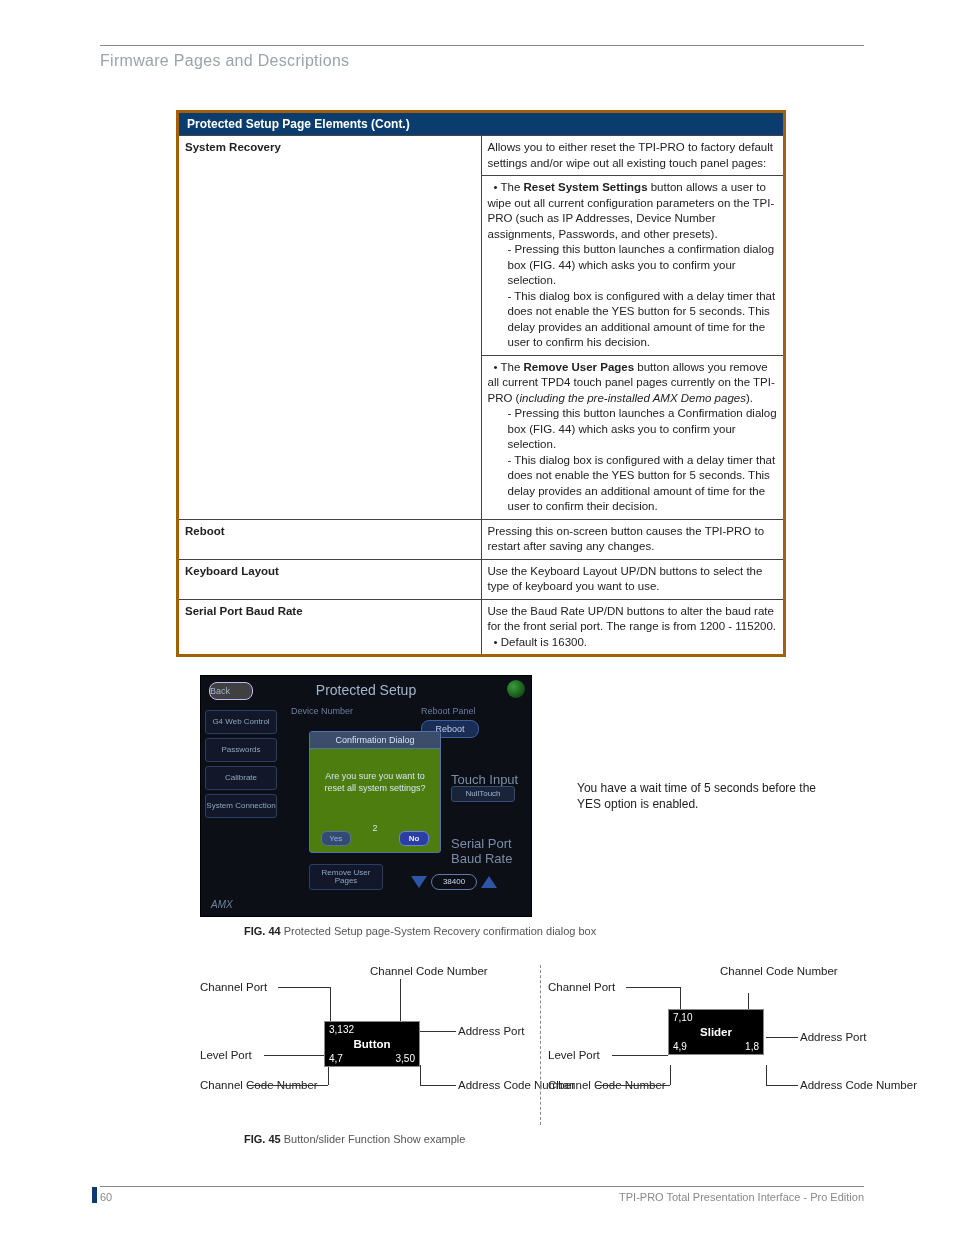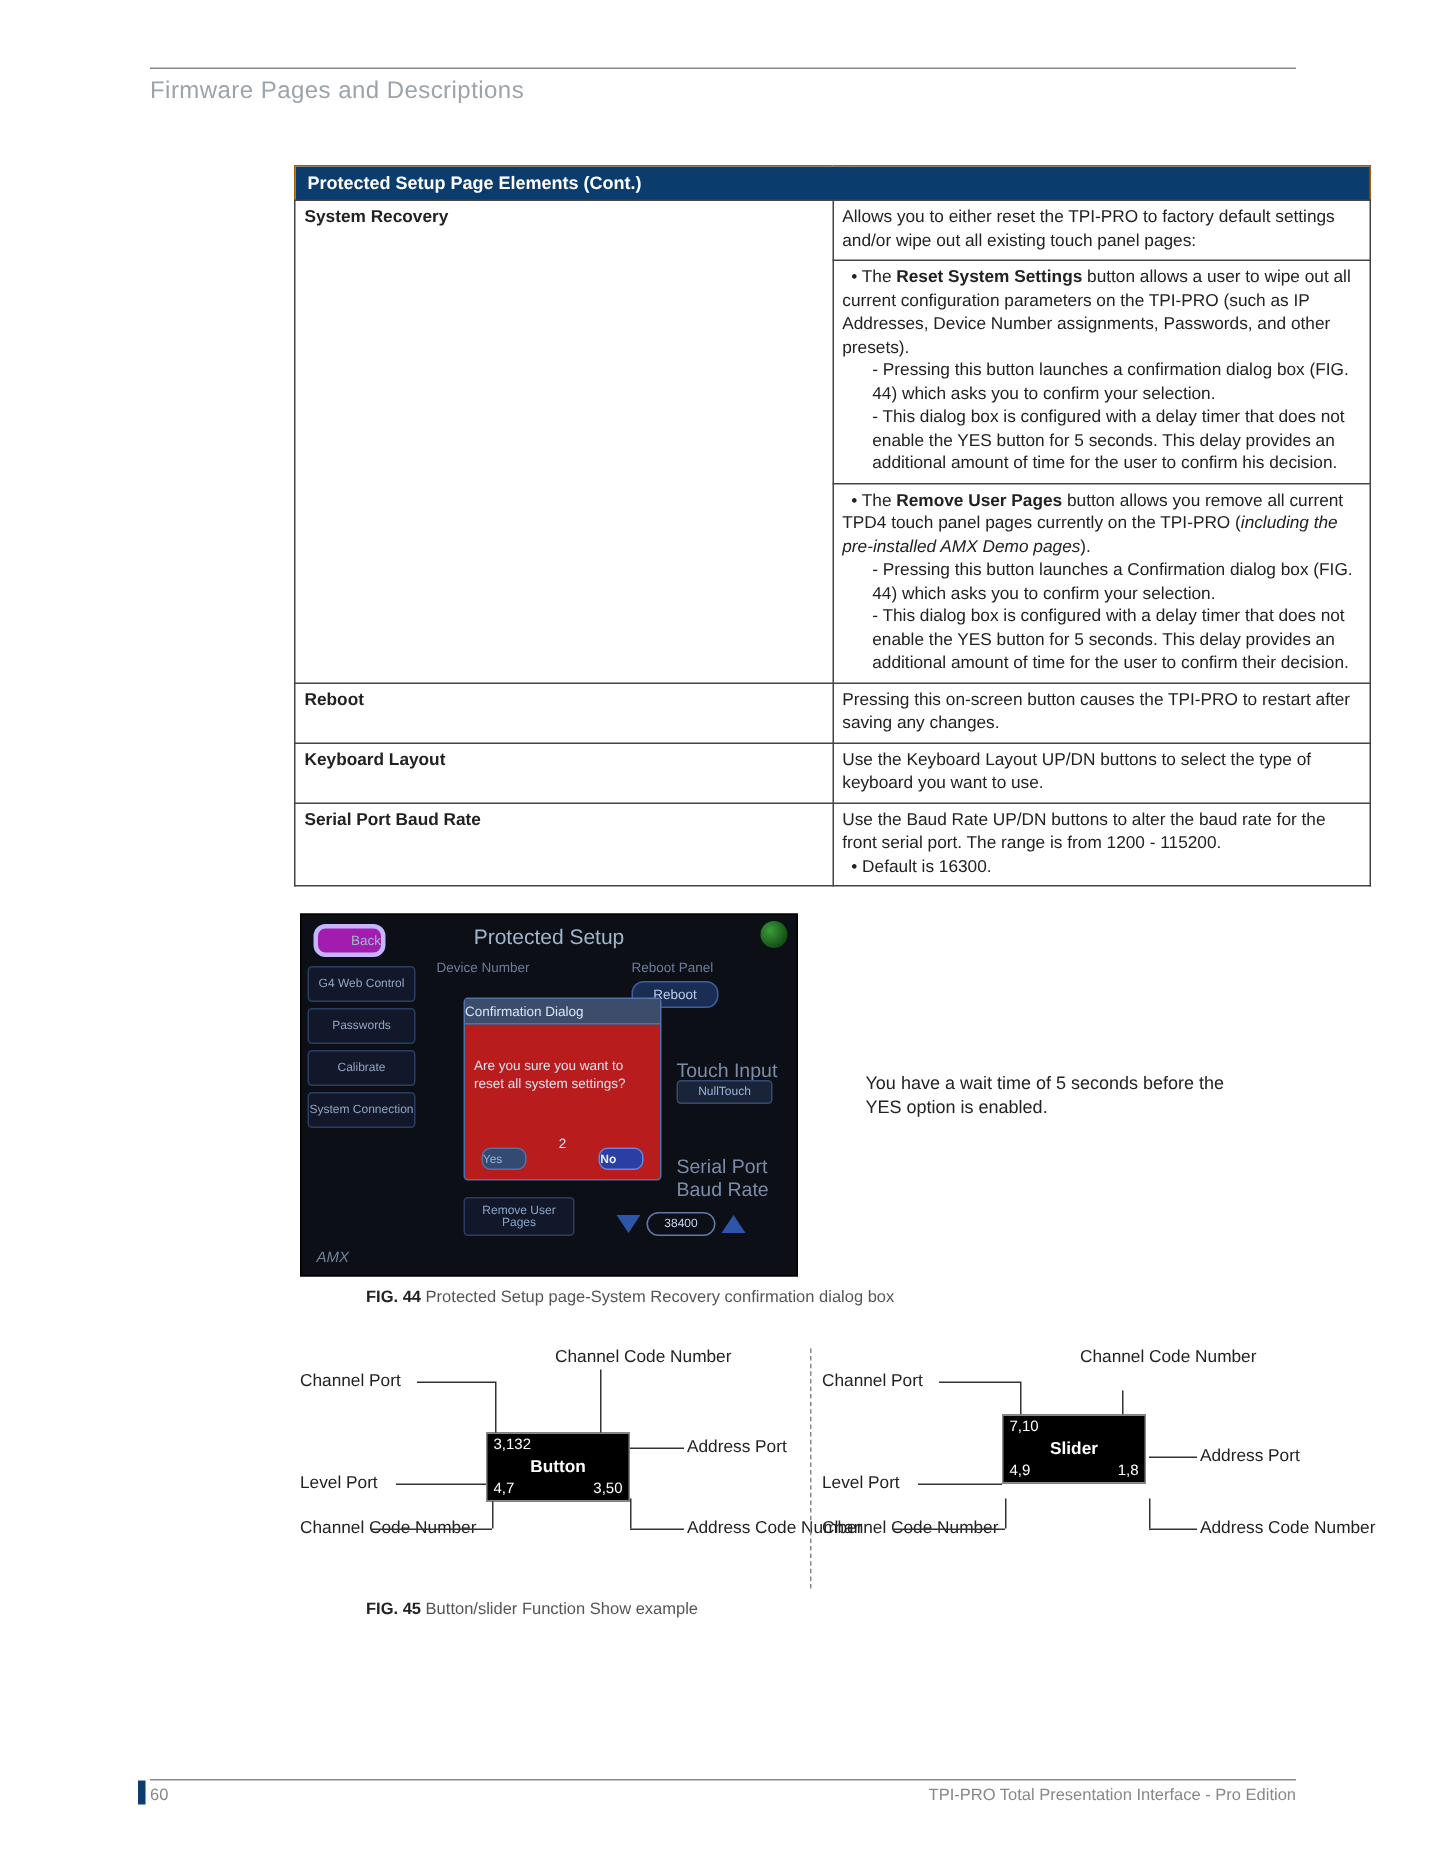--- a/index.html
+++ b/index.html
@@ -20,24 +20,24 @@
     border-top: 1px solid #888;
     margin-bottom: 6px;
   }
   .breadcrumb {
     color: #9aa4aa;
     font-size: 16px;
     letter-spacing: .3px;
     margin-bottom: 40px;
   }
   .elements-table {
-    margin-left: 96px;
-    width: 718px;
+    margin-left: 76px;
+    width: 610px;
     border-collapse: collapse;
-    border: 1px solid #a16207;
+    border: 3px solid #a16207;
     table-layout: fixed;
   }
   .elements-table th {
     background: #0a3d6d;
     color: #fff;
     text-align: left;
     padding: 4px 8px;
     font-weight: bold;
   }
   .elements-table td {
@@ -81,25 +81,25 @@
   .fig44 .titlebar {
     position: absolute;
     top: 6px; left: 0; right: 0;
     text-align: center;
     color: #9fb6cc;
     font-size: 14px;
   }
   .fig44 .back {
     position: absolute; top: 6px; left: 8px;
     width: 42px; height: 16px;
-    background: #a21caf;
-    border: 3px solid #c4b5fd;
+    background: #404040;
+    border: 1px solid #c4b5fd;
     border-radius: 8px;
     color: #9fb6cc;
-    text-align: right;
+    text-align: left;
     line-height: 16px;
   }
   .fig44 .led {
     position: absolute; top: 4px; right: 6px;
     width: 18px; height: 18px;
     background: radial-gradient(circle at 35% 35%, #3a9d3a, #063006);
     border-radius: 50%;
   }
   .fig44 .sidebar {
     position: absolute; top: 30px; left: 0; width: 80px;
@@ -127,25 +127,25 @@
   .fig44 .reboot-btn {
     position: absolute; top: 44px; left: 220px;
     width: 56px; height: 16px;
     background: #1a2e55; border: 1px solid #3a5ea0;
     border-radius: 8px; color: #b8cde8;
     text-align: center; line-height: 16px;
   }
   .fig44 .dialog {
     position: absolute; top: 55px; left: 108px;
     width: 130px; height: 120px;
-    background: #b91c1c;
+    background: #4d7c0f;
     border: 1px solid #5272a8;
     border-radius: 3px;
     color: #d8e4f2;
-    text-align: left;
+    text-align: center;
   }
   .fig44 .dialog .dtitle {
     padding: 3px 0;
     font-size: 9px;
     background: #3c4d6c;
     border-bottom: 1px solid #5272a8;
   }
   .fig44 .dialog .dmsg {
     margin-top: 22px;
     font-size: 9px;

